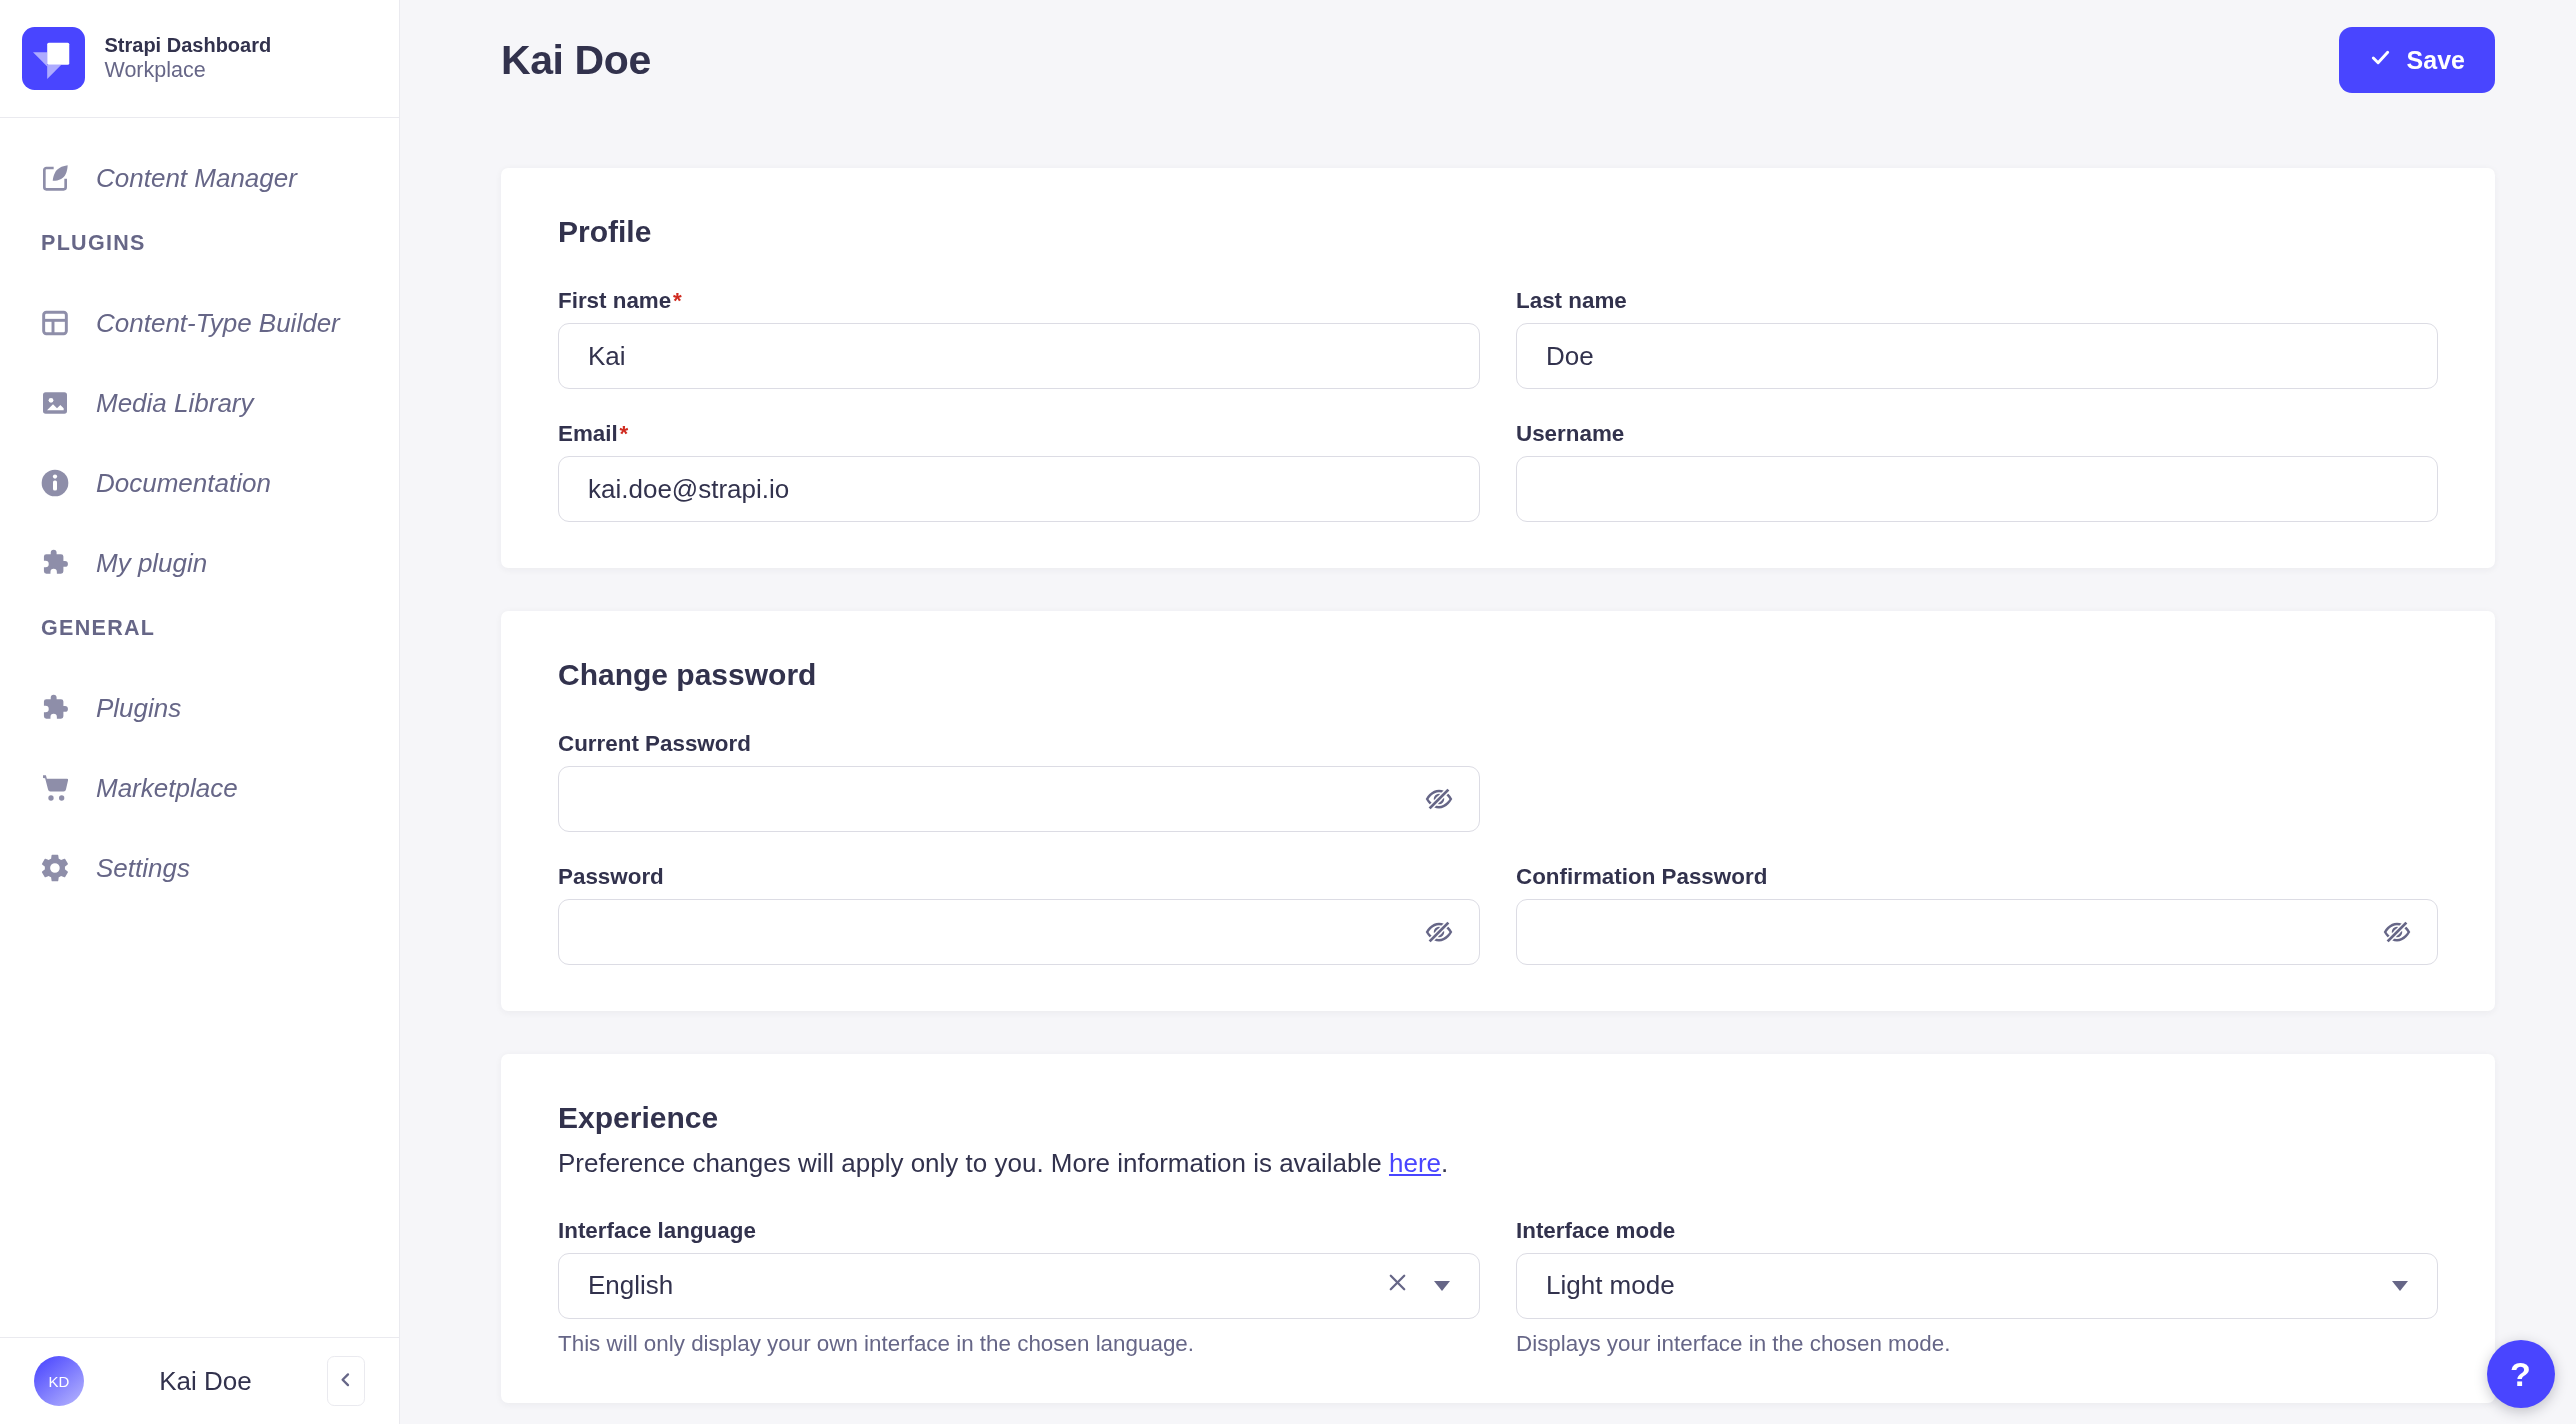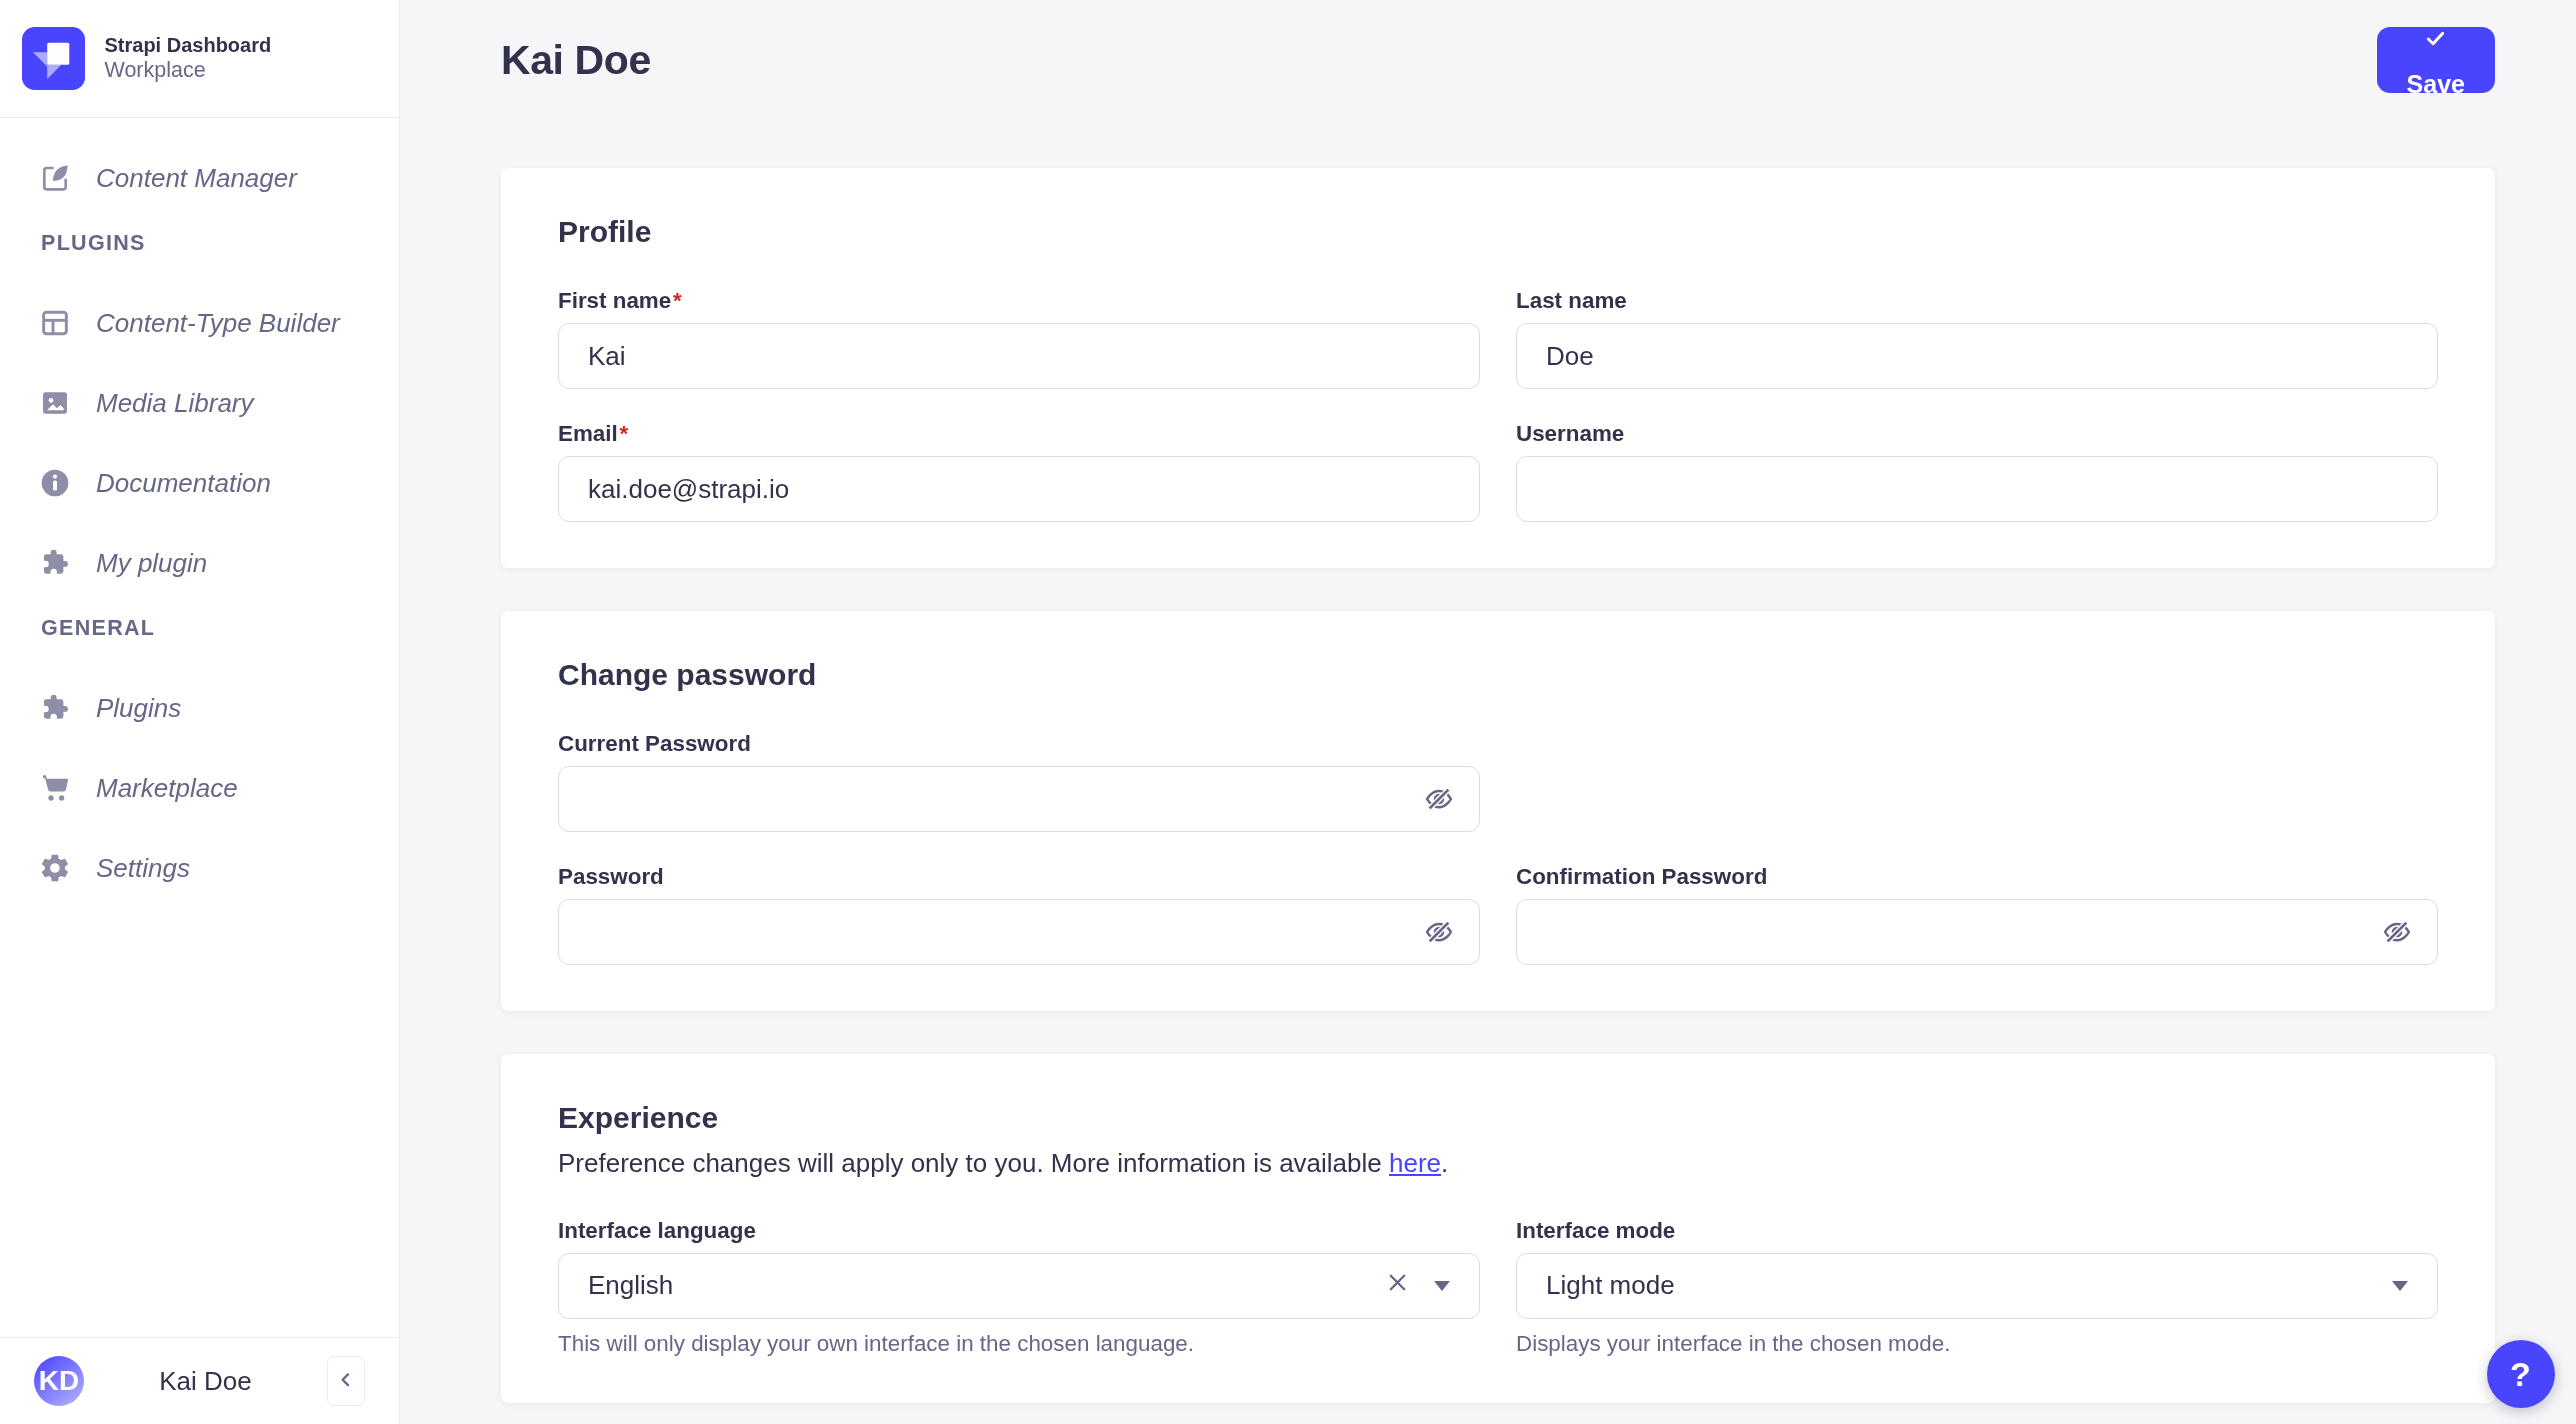--- a/index.html
+++ b/index.html
@@ -24,35 +24,35 @@
   .nav-item .icon { width:32px; height:32px; display:flex; align-items:center;
     justify-content:center; color:#8e8ea9; flex:0 0 32px; }
   .nav-item .label { font-size:26px; color:#666687;font-style:italic; }
   .nav-section-header { margin:25px 0 39px 41px; font-size:21.5px; font-weight:700;
     letter-spacing:1.3px; color:#666687; }
 
   .sidebar-user { position:absolute; left:0; right:0; bottom:0; height:87px;
     border-top:1.8px solid #eaeaef; display:flex; align-items:center; padding:0 34px; }
   .avatar { width:50px; height:50px; border-radius:50%;
     background:linear-gradient(140deg,#4945ff 5%,#b3b2fd 95%);
-    color:#fff; font-size:28px; font-weight:700; display:flex; align-items:center;
+    color:#fff; font-size:15px; font-weight:400; display:flex; align-items:center;
     justify-content:center; flex:0 0 50px; }
   .user-name { flex:1; text-align:center; font-size:26px; color:#32324d; }
   .collapse-btn { width:38px; height:50px; border:1.8px solid #eaeaef; border-radius:7.2px;
     background:#ffffff; display:flex; align-items:center; justify-content:center;
     cursor:pointer; color:#666687; }
 
   
   .main { flex:1; height:100%; position:relative; }
   .page-header { display:flex; align-items:center; justify-content:space-between;
     padding:27px 81px 0 101px; }
   .page-title { font-size:41px; font-weight:700; color:#32324d; letter-spacing:-0.4px; }
   .save-btn { display:flex; align-items:center; gap:14.3px; height:66px; padding:0 30px;
     background:#4945ff; border:none; border-radius:13px; color:#fff; font-size:25px;
-    font-weight:600; cursor:pointer; font-family:inherit;flex-direction:column; }
+    font-weight:600; cursor:pointer; font-family:inherit; }
 
   .cards { padding:75px 81px 0 101px; }
   .card { background:#ffffff; border-radius:7.2px; padding:47px 57px 46px;
     box-shadow:0 1.8px 7.2px rgba(33,33,52,0.05); margin-bottom:43px; }
   .card-title { font-size:30px; font-weight:600; color:#32324d; }
   .card-sub { margin-top:12.5px; font-size:26px; color:#32324d; }
   .card-sub a { color:#4945ff; }
 
   .grid { display:grid; grid-template-columns:1fr 1fr; column-gap:36px; row-gap:32px;
     margin-top:39px; }

